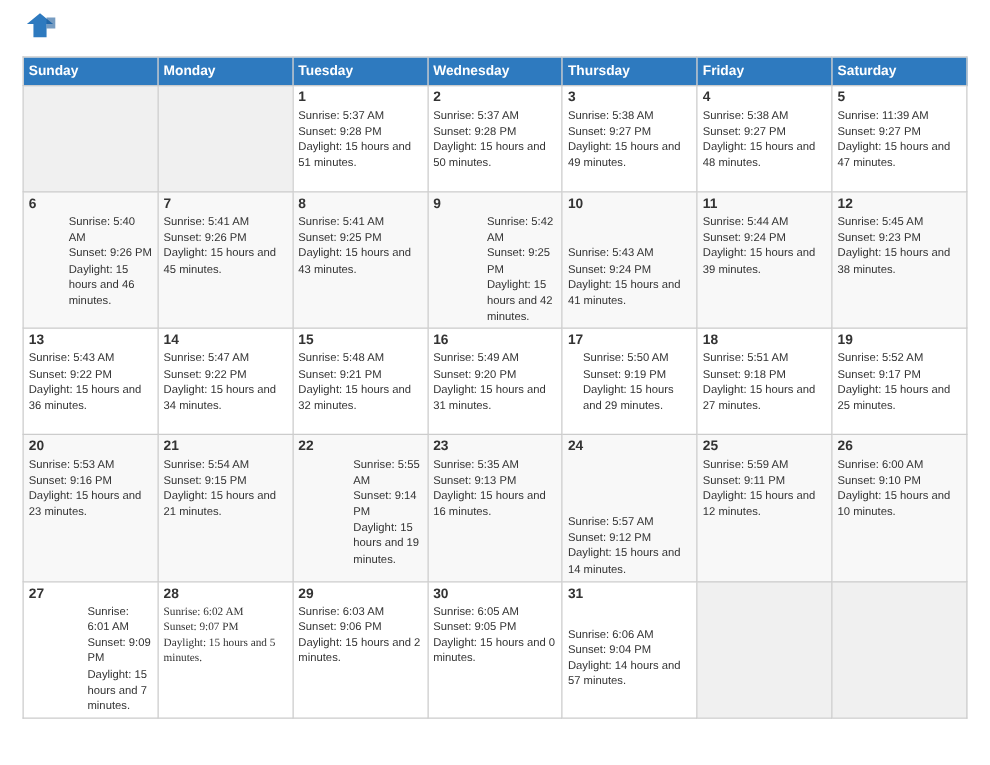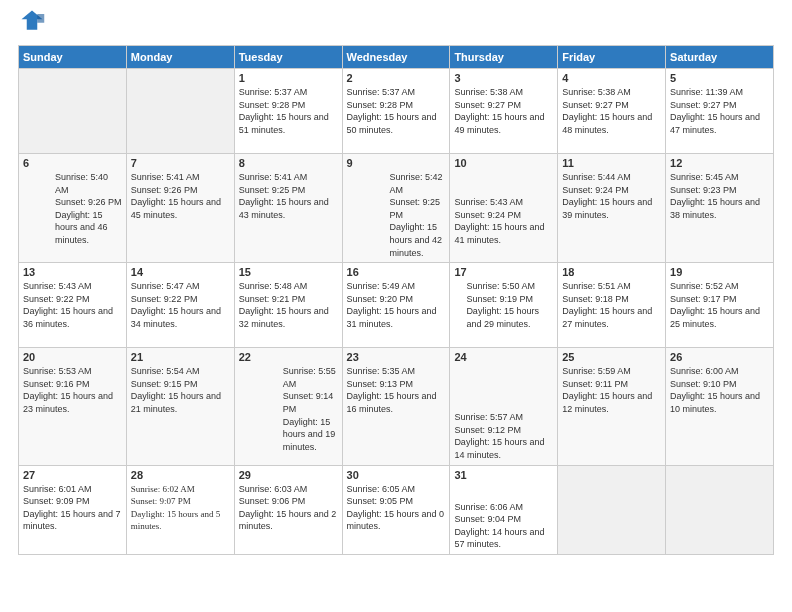--- a/index.html
+++ b/index.html
@@ -298,21 +298,21 @@
           <td>
             <span class="day-num">26</span>
             <div class="day-detail" style="white-space: pre-line;">Sunrise: 6:00 AM
 Sunset: 9:10 PM
 Daylight: 15 hours and 10 minutes.</div>
           </td>
         </tr>
         <tr>
           <td>
             <span class="day-num">27</span>
-            <div class="day-detail" style="white-space: pre-line;">Sunrise: 6:01 AM
+            <div class="day-detail" style="white-space: pre-line; margin-left: 47px;">Sunrise: 6:01 AM
 Sunset: 9:09 PM
 Daylight: 15 hours and 7 minutes.</div>
           </td>
           <td>
             <span class="day-num">28</span>
             <div class="day-detail" style="white-space: pre-line; font-family: Liberation Serif, serif;">Sunrise: 6:02 AM
 Sunset: 9:07 PM
 Daylight: 15 hours and 5 minutes.</div>
           </td>
           <td>

